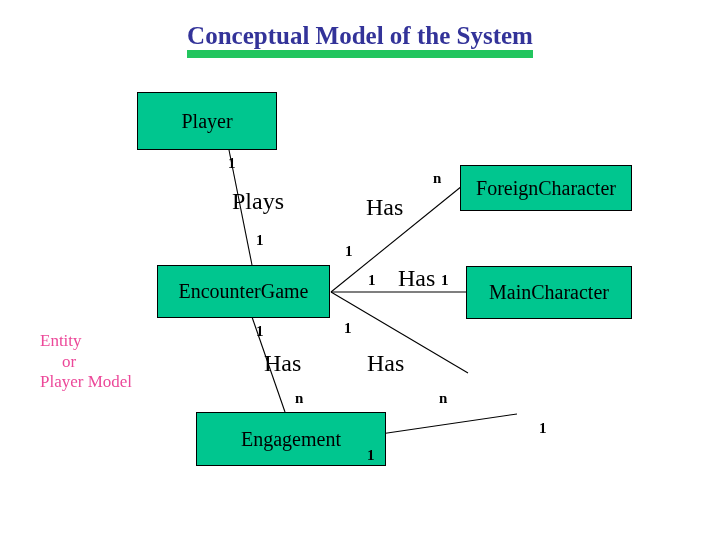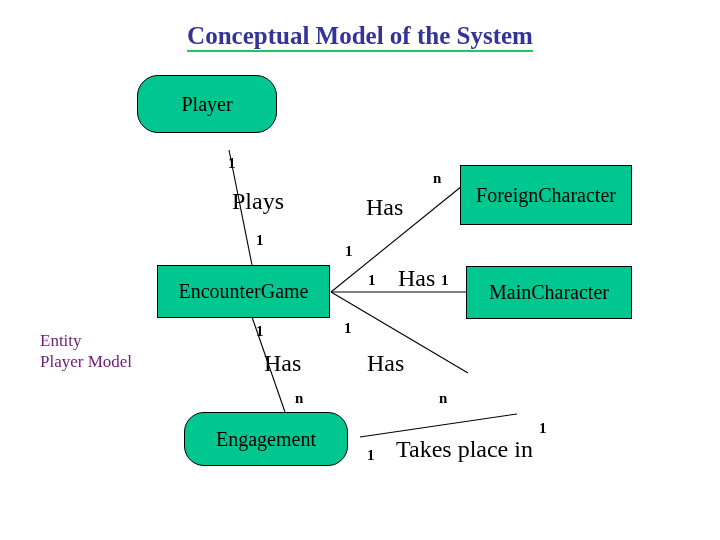--- a/index.html
+++ b/index.html
@@ -23,21 +23,21 @@
     top: 22px;
     width: 720px;
     text-align: center;
     font-family: "Liberation Serif", "DejaVu Serif", serif;
     font-size: 25px;
     font-weight: bold;
     color: #333399;
     letter-spacing: 0px;
   }
   #title span {
-    border-bottom: 2px solid #22c55e;
+    border-bottom: 8px solid #22c55e;
     padding-bottom: 1px;
   }
 
   
   .entity {
     position: absolute;
     background: #00C68F;
     border: 1px solid #000000;
     box-sizing: border-box;
     display: flex;
@@ -73,21 +73,21 @@
   .card { font-size: 15px; font-weight: bold; }
 
   
   #caption {
     position: absolute;
     left: 40px;
     top: 331px;
     font-family: "Liberation Serif", "DejaVu Serif", serif;
     font-size: 17px;
     line-height: 20.5px;
-    color: #701a75;
+    color: #ec4899;
     white-space: nowrap;
     z-index: 4;
   }
   #caption .indent { padding-left: 22px; }
 </style>
 </head>
 <body>
 
 <div id="slide">
 
@@ -103,52 +103,51 @@
 
     <line x1="331" y1="292" x2="470" y2="292"></line>
 
     <line x1="331" y1="292" x2="468" y2="373"></line>
 
     <line x1="252" y1="317" x2="285" y2="412"></line>
 
     <line x1="360" y1="437" x2="517" y2="414"></line>
   </svg>
 
-  <div class="entity" style="left:137px; top:75px; width:140px; height:58px;border-radius:21px;">
+  <div class="entity" style="left:137px; top:92px; width:140px; height:58px;">
     <span>Player</span>
   </div>
 
-  <div class="entity" style="left:460px; top:165px; width:172px; height:60px;">
+  <div class="entity" style="left:460px; top:165px; width:172px; height:46px;">
     <span>ForeignCharacter</span>
   </div>
 
   <div class="entity" style="left:466px; top:266px; width:166px; height:53px;">
     <span>MainCharacter</span>
   </div>
 
   <div class="entity" style="left:157px; top:265px; width:173px; height:53px;">
     <span>EncounterGame</span>
   </div>
 
 
-  <div class="entity" style="left:184px; top:412px; width:164px; height:54px;border-radius:20px;">
+  <div class="entity" style="left:196px; top:412px; width:190px; height:54px;">
     <span>Engagement</span>
   </div>
 
   <div class="lbl rel" style="left:232px; top:188px;">Plays</div>
 
   <div class="lbl rel" style="left:366px; top:194px;">Has</div>
 
   <div class="lbl rel" style="left:398px; top:265px;">Has</div>
 
   <div class="lbl rel" style="left:264px; top:350px;">Has</div>
 
   <div class="lbl rel" style="left:367px; top:350px;">Has</div>
 
-  <div class="lbl rel" style="left:396px; top:436px;">Takes place in</div>
 
   <div class="lbl card" style="left:228px; top:155px;">1</div>
 
   <div class="lbl card" style="left:256px; top:232px;">1</div>
 
   <div class="lbl card" style="left:345px; top:243px;">1</div>
 
   <div class="lbl card" style="left:433px; top:170px;">n</div>
 
   <div class="lbl card" style="left:368px; top:272px;">1</div>
@@ -162,16 +161,17 @@
   <div class="lbl card" style="left:344px; top:320px;">1</div>
 
   <div class="lbl card" style="left:439px; top:390px;">n</div>
 
   <div class="lbl card" style="left:367px; top:447px;">1</div>
 
   <div class="lbl card" style="left:539px; top:420px;">1</div>
 
   <div id="caption">
     <div>Entity</div>
+    <div class="indent">or</div>
     <div>Player Model</div>
   </div>
 
 </div>
 
 </body></html>

